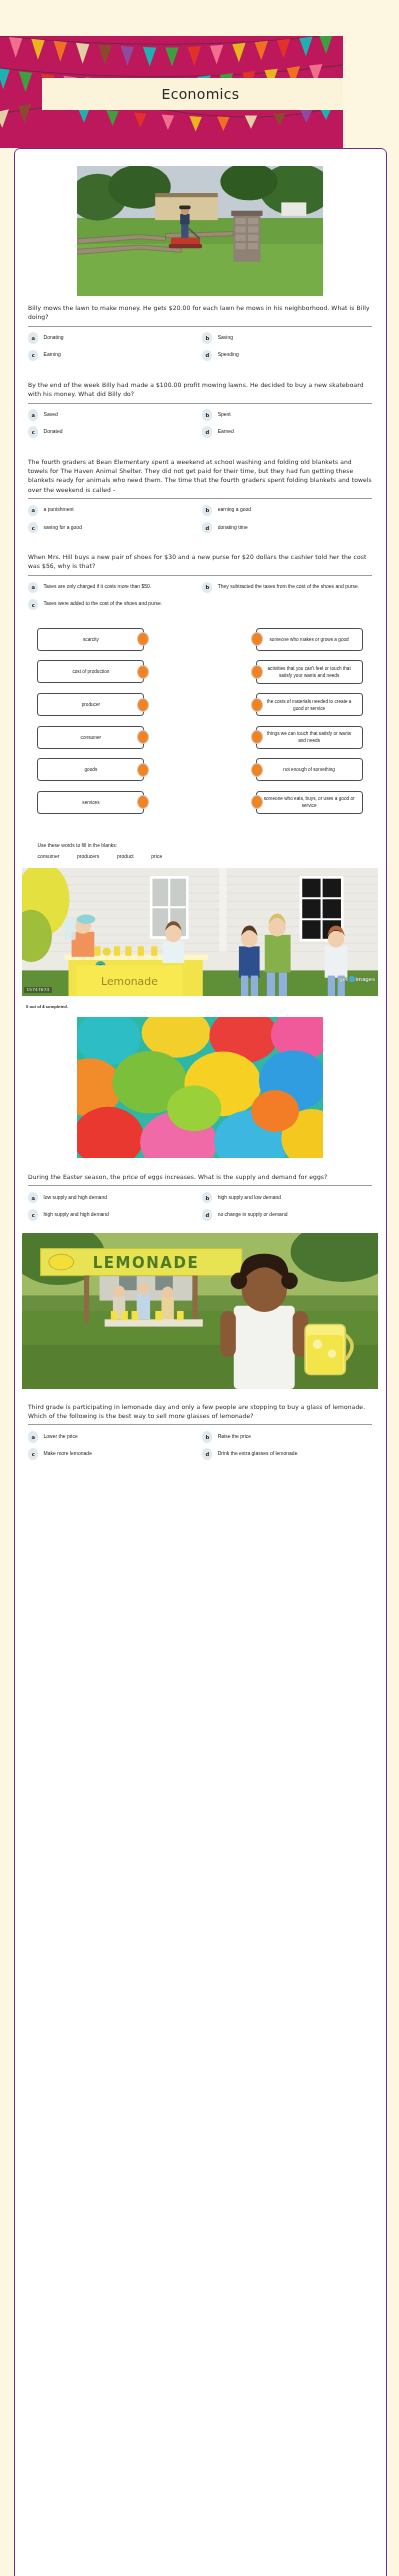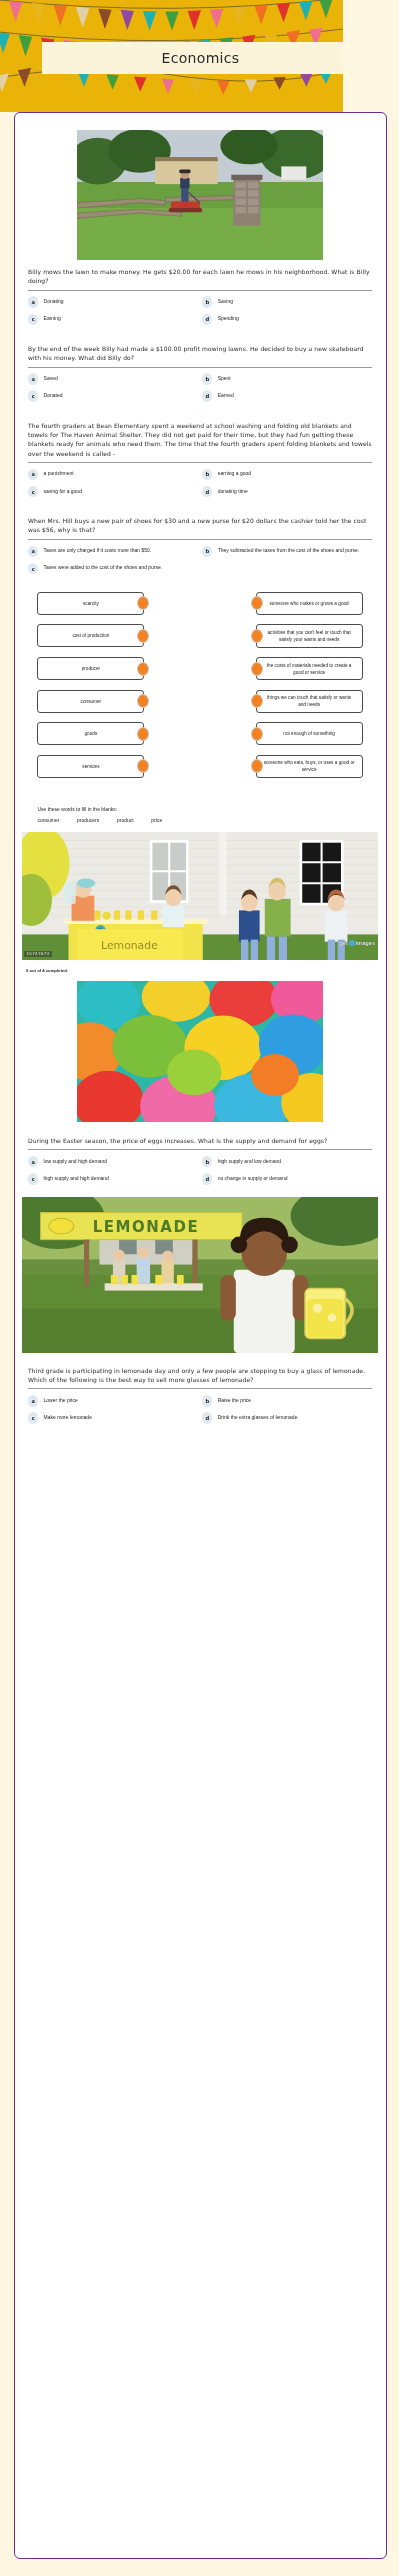--- a/index.html
+++ b/index.html
@@ -10,22 +10,23 @@
     background: #fdf6e0;
     font-family: "Liberation Sans", sans-serif;
     color: #231f20;
   }
 
   
   .banner {
     position: relative;
     width: 343px;
     height: 112px;
-    background: #eab308;
+    background: #be185d;
     overflow: hidden;
+    margin-top: 36px;
   }
   .bunting { position:absolute; left:0; width:100%; height:36px; }
   .bunting svg { display:block; width:100%; height:100%; }
   .bunting-1 { top:-3.1px; }
   .bunting-2 { top:27px; }
   .bunting-3 { top:62px; }
 
   .title-plate {
     position:absolute;
     left:42px; top:42px;

